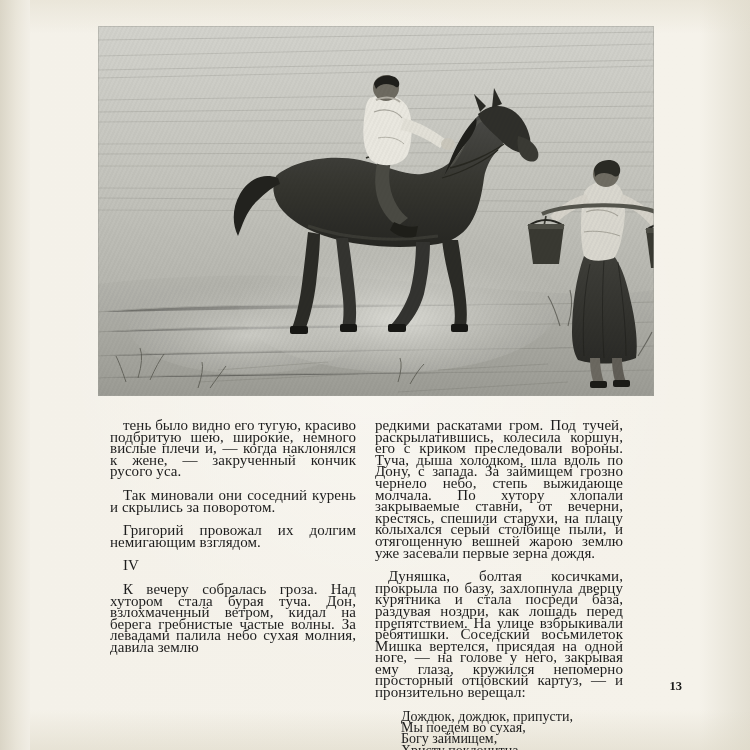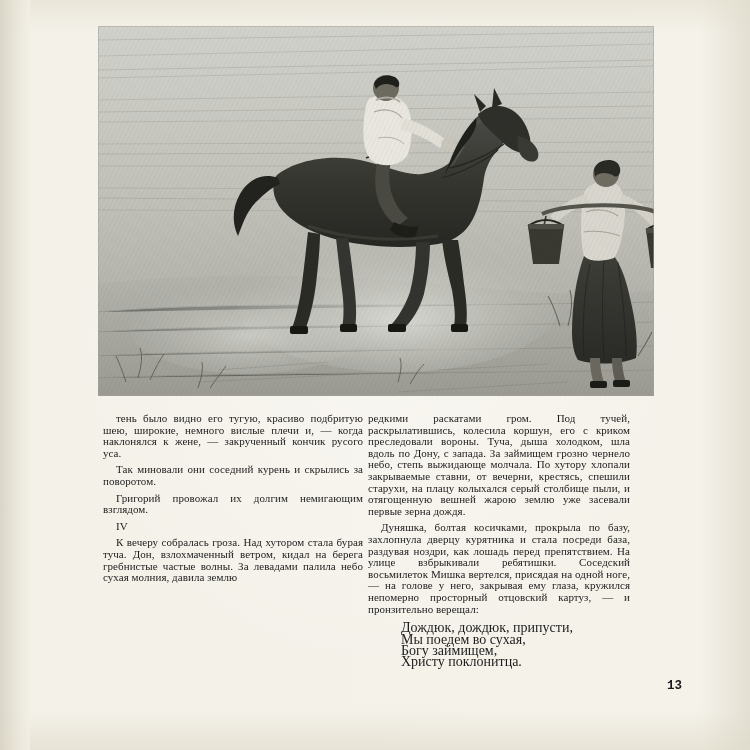--- a/index.html
+++ b/index.html
@@ -66,22 +66,22 @@
   
   .text-block {
     position: absolute;
     top: 408px;
     font-family: "Liberation Serif", serif;
     color: #1d1d1d;
   }
   .col-left  { left: 98px;  width: 270px; }
   .col-right { left: 363px; width: 272px; }
   .text-block p {
-    margin: 5px;
-    font-size: 11px;
+    margin: 12px;
+    font-size: 15px;
     line-height: 11.6px;
     text-align: justify;
     text-indent: 13px;
     letter-spacing: 0.05px;
   }
   .text-block p.noindent { text-indent: 0; }
   .chapter {
     margin: 9px 0 5px 0;
     text-align: center;
     font-size: 10.5px;
@@ -95,21 +95,21 @@
     line-height: 11.4px;
   }
   .verse div { text-indent: 0; white-space: nowrap; }
   .page-number {
     position: absolute;
     right: 68px;
     top: 679px;
     font-size: 12.5px;
     font-weight: bold;
     color: #1a1a1a;
-    font-family: Liberation Mono, monospace;
+    font-family: Liberation Serif, serif;
   }
 </style>
 </head>
 <body>
 
 <div id="page">
   <div class="sheet"></div>
   <div class="gutter"></div>
 
   <div class="illustration">

